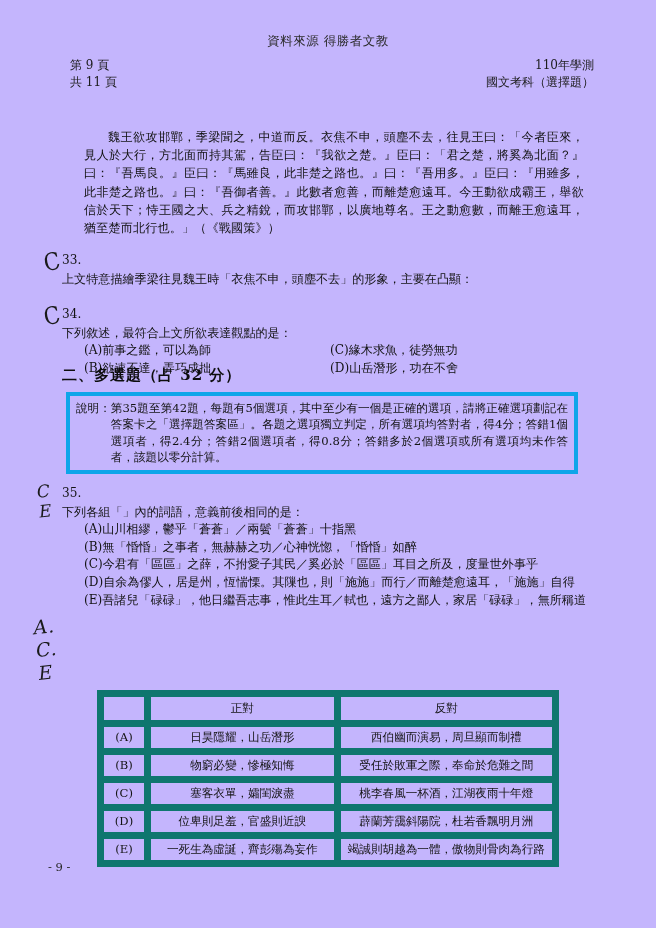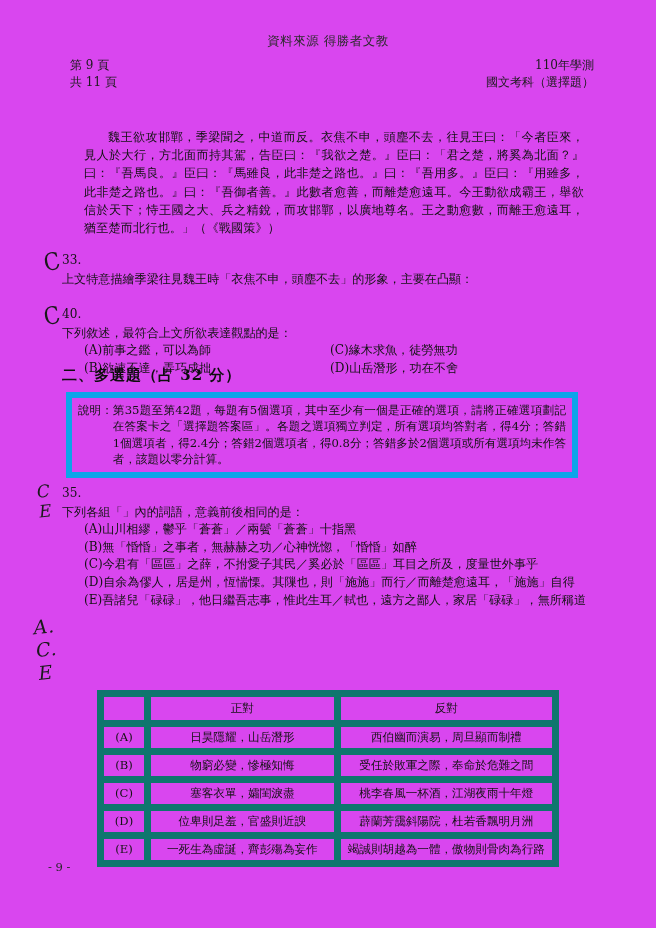--- a/index.html
+++ b/index.html
@@ -12,21 +12,21 @@
     height: 928px;
     position: relative;
     font-family: "DejaVu Serif", "Liberation Serif", serif;
     color: #121212;
     overflow: hidden;
   }
 
   .page {
     position: absolute;
     inset: 0;
-    background: #d946ef;
+    background: #c4b5fd;
   }
 
   
   .source-line {
     position: absolute;
     top: 33px;
     left: 0;
     right: 0;
     text-align: center;
     font-size: 12.5px;
@@ -121,21 +121,21 @@
     font-weight: bold;
     letter-spacing: 1px;
     color: #0d0d0d;
   }
 
   
   .note-box {
     position: absolute;
     left: 66px;
     width: 512px;
-    border: 6px solid #0ea5e9;
+    border: 4px solid #0ea5e9;
     box-sizing: border-box;
     padding: 4px 6px 4px 6px;
     font-size: 11.6px;
     line-height: 16.4px;
     color: #131313;
   }
   .note-box .inner {
     display: flex;
     align-items: baseline;
   }
@@ -219,21 +219,21 @@
 
   <div class="q" style="top:252px;">
     <div class="stem">
       <span class="num">33.</span>
       <span class="stem-text">上文特意描繪季梁往見魏王時「衣焦不申，頭塵不去」的形象，主要在凸顯：</span>
     </div>
   </div>
 
   <div class="q" style="top:306px;">
     <div class="stem">
-      <span class="num">40.</span>
+      <span class="num">34.</span>
       <span class="stem-text">下列敘述，最符合上文所欲表達觀點的是：</span>
     </div>
     <div class="opts2">
       <div class="opt"><span>(A)</span><span>前事之鑑，可以為師</span></div>
       <div class="opt"><span>(C)</span><span>緣木求魚，徒勞無功</span></div>
       <div class="opt"><span>(B)</span><span>欲速不達，弄巧成拙</span></div>
       <div class="opt"><span>(D)</span><span>山岳潛形，功在不舍</span></div>
     </div>
   </div>
 

